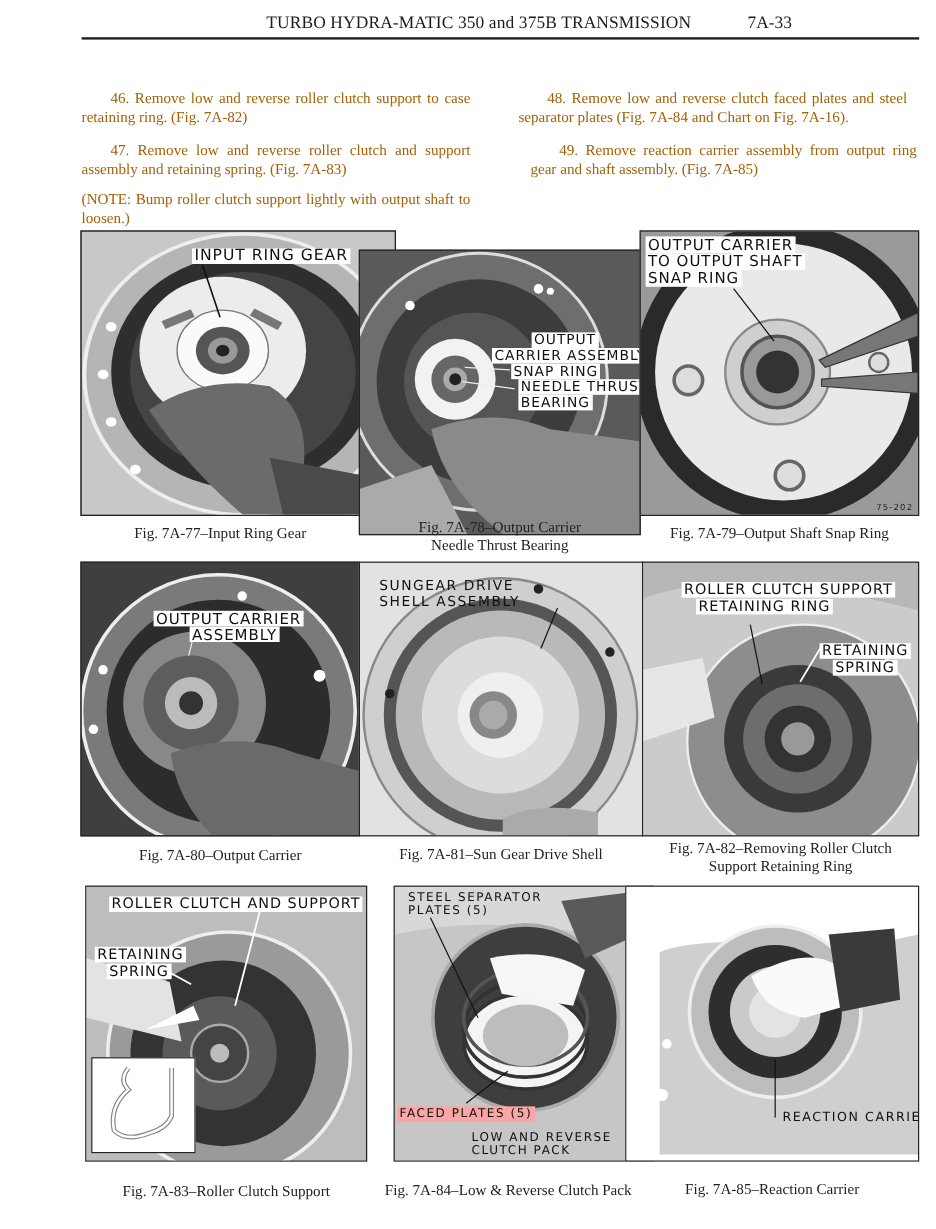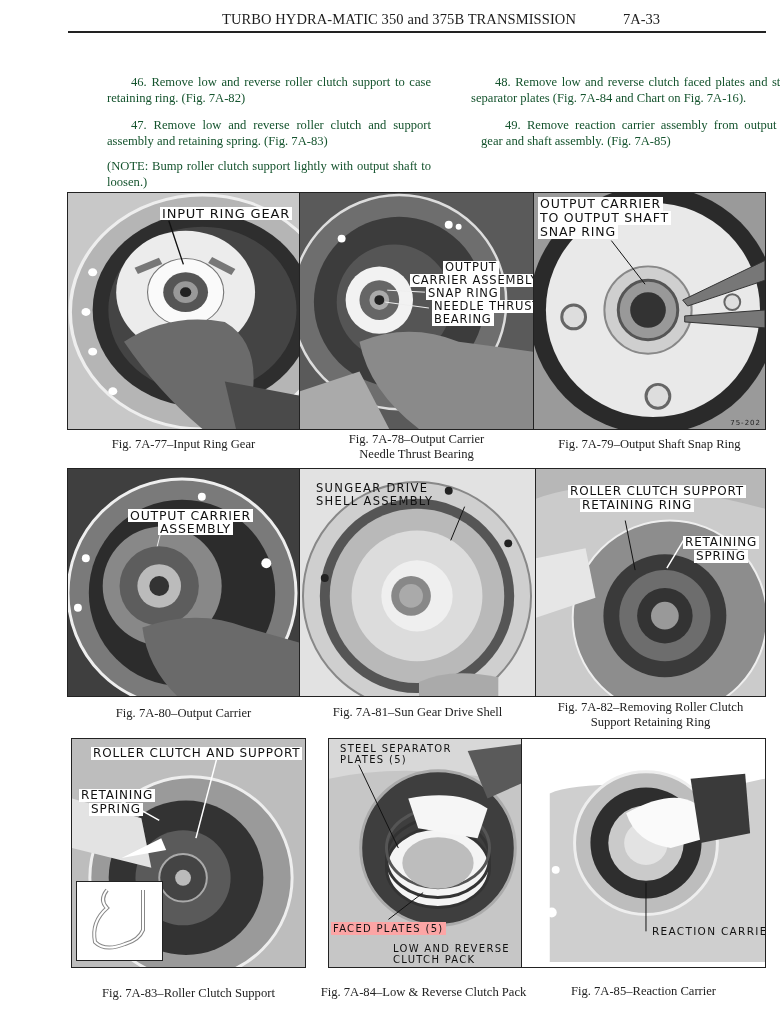--- a/index.html
+++ b/index.html
@@ -3,21 +3,21 @@
 <meta charset="utf-8">
 <style>
   html,body{margin:0;padding:0;background:#fff;}
   body{width:780px;height:1024px;position:relative;overflow:hidden;
        font-family:"Liberation Serif","DejaVu Serif",serif;color:#1c1c1c;}
   .header{position:absolute;left:0;top:0;width:676px;height:40px;}
   .header-title{position:absolute;right:100px;top:11px;font-size:14.5px;letter-spacing:0.1px;white-space:nowrap;}
   .header-page{position:absolute;right:16px;top:11px;font-size:14.5px;white-space:nowrap;}
   .header-rule{position:absolute;left:68px;top:31px;width:698px;height:2px;background:#222;}
 
-  .para{position:absolute;font-size:12.6px;line-height:16px;text-align:justify;color:#14532d;margin-left:39px;}
+  .para{position:absolute;font-size:12.6px;line-height:16px;text-align:justify;color:#a16207;}
   .para .indent{display:inline-block;width:24px;}
 
   .photo{position:absolute;overflow:hidden;border:1.5px solid #222;box-sizing:border-box;}
   .photo svg{position:absolute;left:0;top:0;width:100%;height:100%;}
   .callout{position:absolute;font-family:"DejaVu Sans","Liberation Sans",sans-serif;
            font-size:11.5px;line-height:13px;letter-spacing:0.8px;background:#fff;color:#111;
            padding:0 2px;white-space:nowrap;}
   .callout.thin{font-size:10px;letter-spacing:1.3px;background:transparent;}
   .figno{position:absolute;font-family:"DejaVu Sans","Liberation Sans",sans-serif;font-size:7px;color:#222;letter-spacing:1px;}
 
@@ -74,21 +74,21 @@
         <circle cx="22" cy="160" r="4"></circle>
       <circle cx="40" cy="200" r="4"></circle>
         <circle cx="215" cy="100" r="4"></circle>
         <circle cx="218" cy="140" r="4"></circle>
     </g>
     <line x1="90" y1="28" x2="103" y2="72" stroke="#111" stroke-width="1.2"></line>
   </svg>
   <div class="callout" style="left:92px;top:14px;font-size:13px;">INPUT RING GEAR</div>
 </div>
 
-<div class="photo" style="left:299px;top:192px;width:235px;height:238px;background:#555;padding-left:28px;">
+<div class="photo" style="left:299px;top:208px;width:235px;height:238px;background:#555;padding-left:28px;">
   <svg viewBox="0 0 235 238" preserveAspectRatio="none">
     <rect width="235" height="238" fill="#5a5a5a"></rect>
     <circle cx="100" cy="110" r="108" fill="#6e6e6e" stroke="#ddd" stroke-width="2.5"></circle>
     <circle cx="100" cy="110" r="86" fill="#3c3c3c"></circle>
     <circle cx="95" cy="110" r="58" fill="#555"></circle>
     <circle cx="80" cy="108" r="34" fill="#f2f2f2"></circle>
     <circle cx="80" cy="108" r="20" fill="#666"></circle>
     <circle cx="80" cy="108" r="10" fill="#aaa"></circle>
     <circle cx="80" cy="108" r="5" fill="#222"></circle>
     <path d="M60 150 Q110 130 160 150 L235 160 L235 238 L120 238 Q70 200 60 150Z" fill="#8a8a8a"></path>

